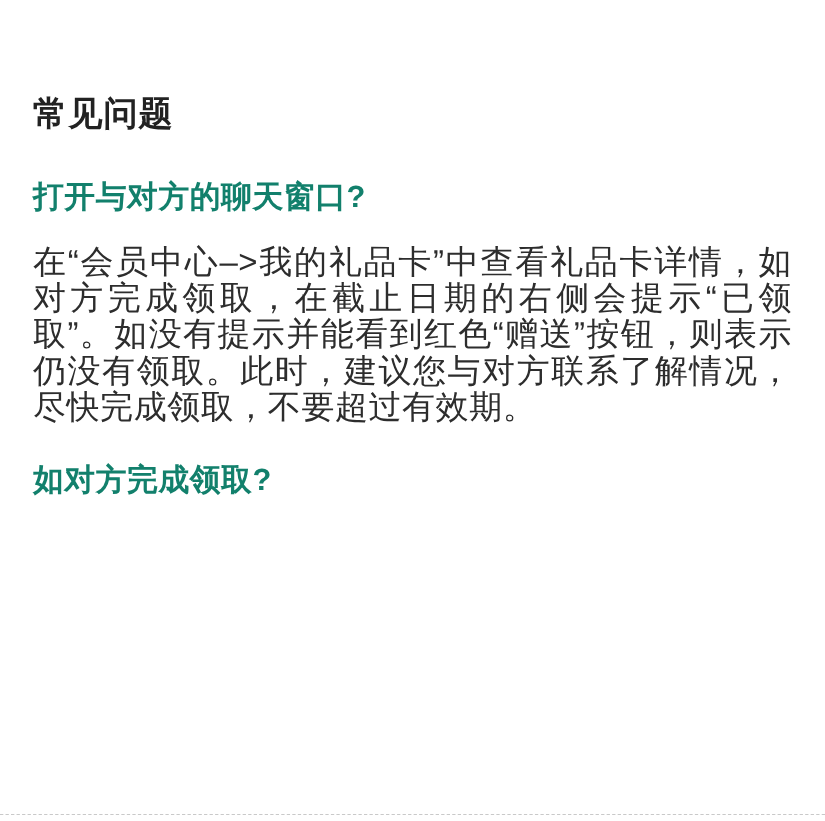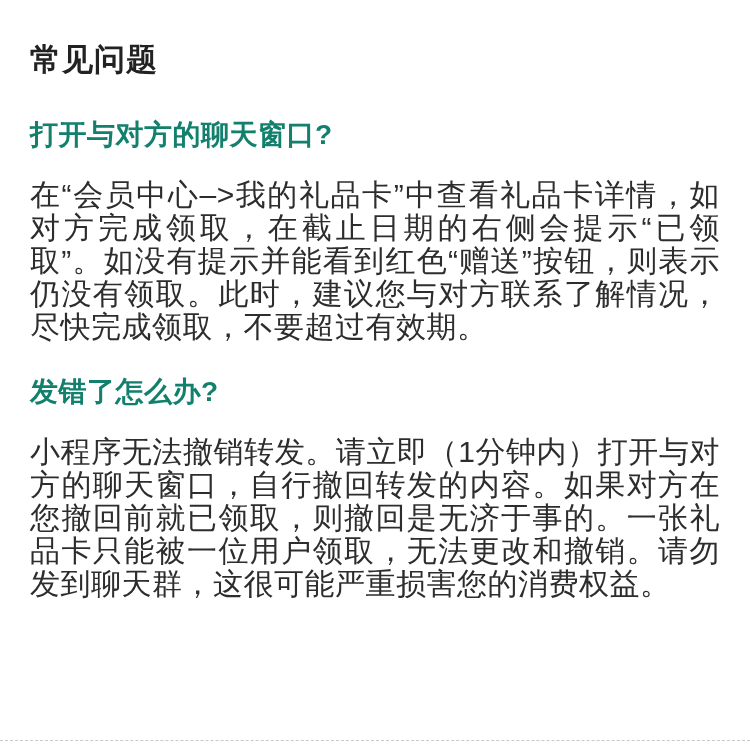--- a/index.html
+++ b/index.html
@@ -8,20 +8,21 @@
     width: 750px;
     height: 746px;
     background: #ffffff;
     font-family: "Liberation Sans", "DejaVu Sans", sans-serif;
     overflow: hidden;
     position: relative;
   }
   .page {
     padding: 42px 30px 0 30px;
     width: 750px;
+    margin-top: 44px;
   }
   .page-title {
     margin: 0;
     font-size: 31px;
     line-height: 36px;
     font-weight: 700;
     color: #222222;
     letter-spacing: 1px;
   }
   .faq-question {
@@ -61,20 +62,19 @@
 <div class="page">
 
   <h1 class="page-title">常见问题</h1>
 
   <section class="faq-section">
     <h2 class="faq-question">打开与对方的聊天窗口?</h2>
     <p class="faq-answer">在“会员中心–&gt;我的礼品卡”中查看礼品卡详情，如对方完成领取，在截止日期的右侧会提示“已领取”。如没有提示并能看到红色“赠送”按钮，则表示仍没有领取。此时，建议您与对方联系了解情况，尽快完成领取，不要超过有效期。</p>
   </section>
 
   <section class="faq-section">
-    <h2 class="faq-question">发错了怎么办?</h2>
-    <p class="faq-answer">小程序无法撤销转发。请立即（1分钟内）打开与对方的聊天窗口，自行撤回转发的内容。如果对方在您撤回前就已领取，则撤回是无济于事的。一张礼品卡只能被一位用户领取，无法更改和撤销。请勿发到聊天群，这很可能严重损害您的消费权益。</p>
+    <h2 class="faq-question">如对方完成领取?</h2>
   </section>
 
 
 </div>
 
 <hr class="bottom-divider">
 
 </body></html>

